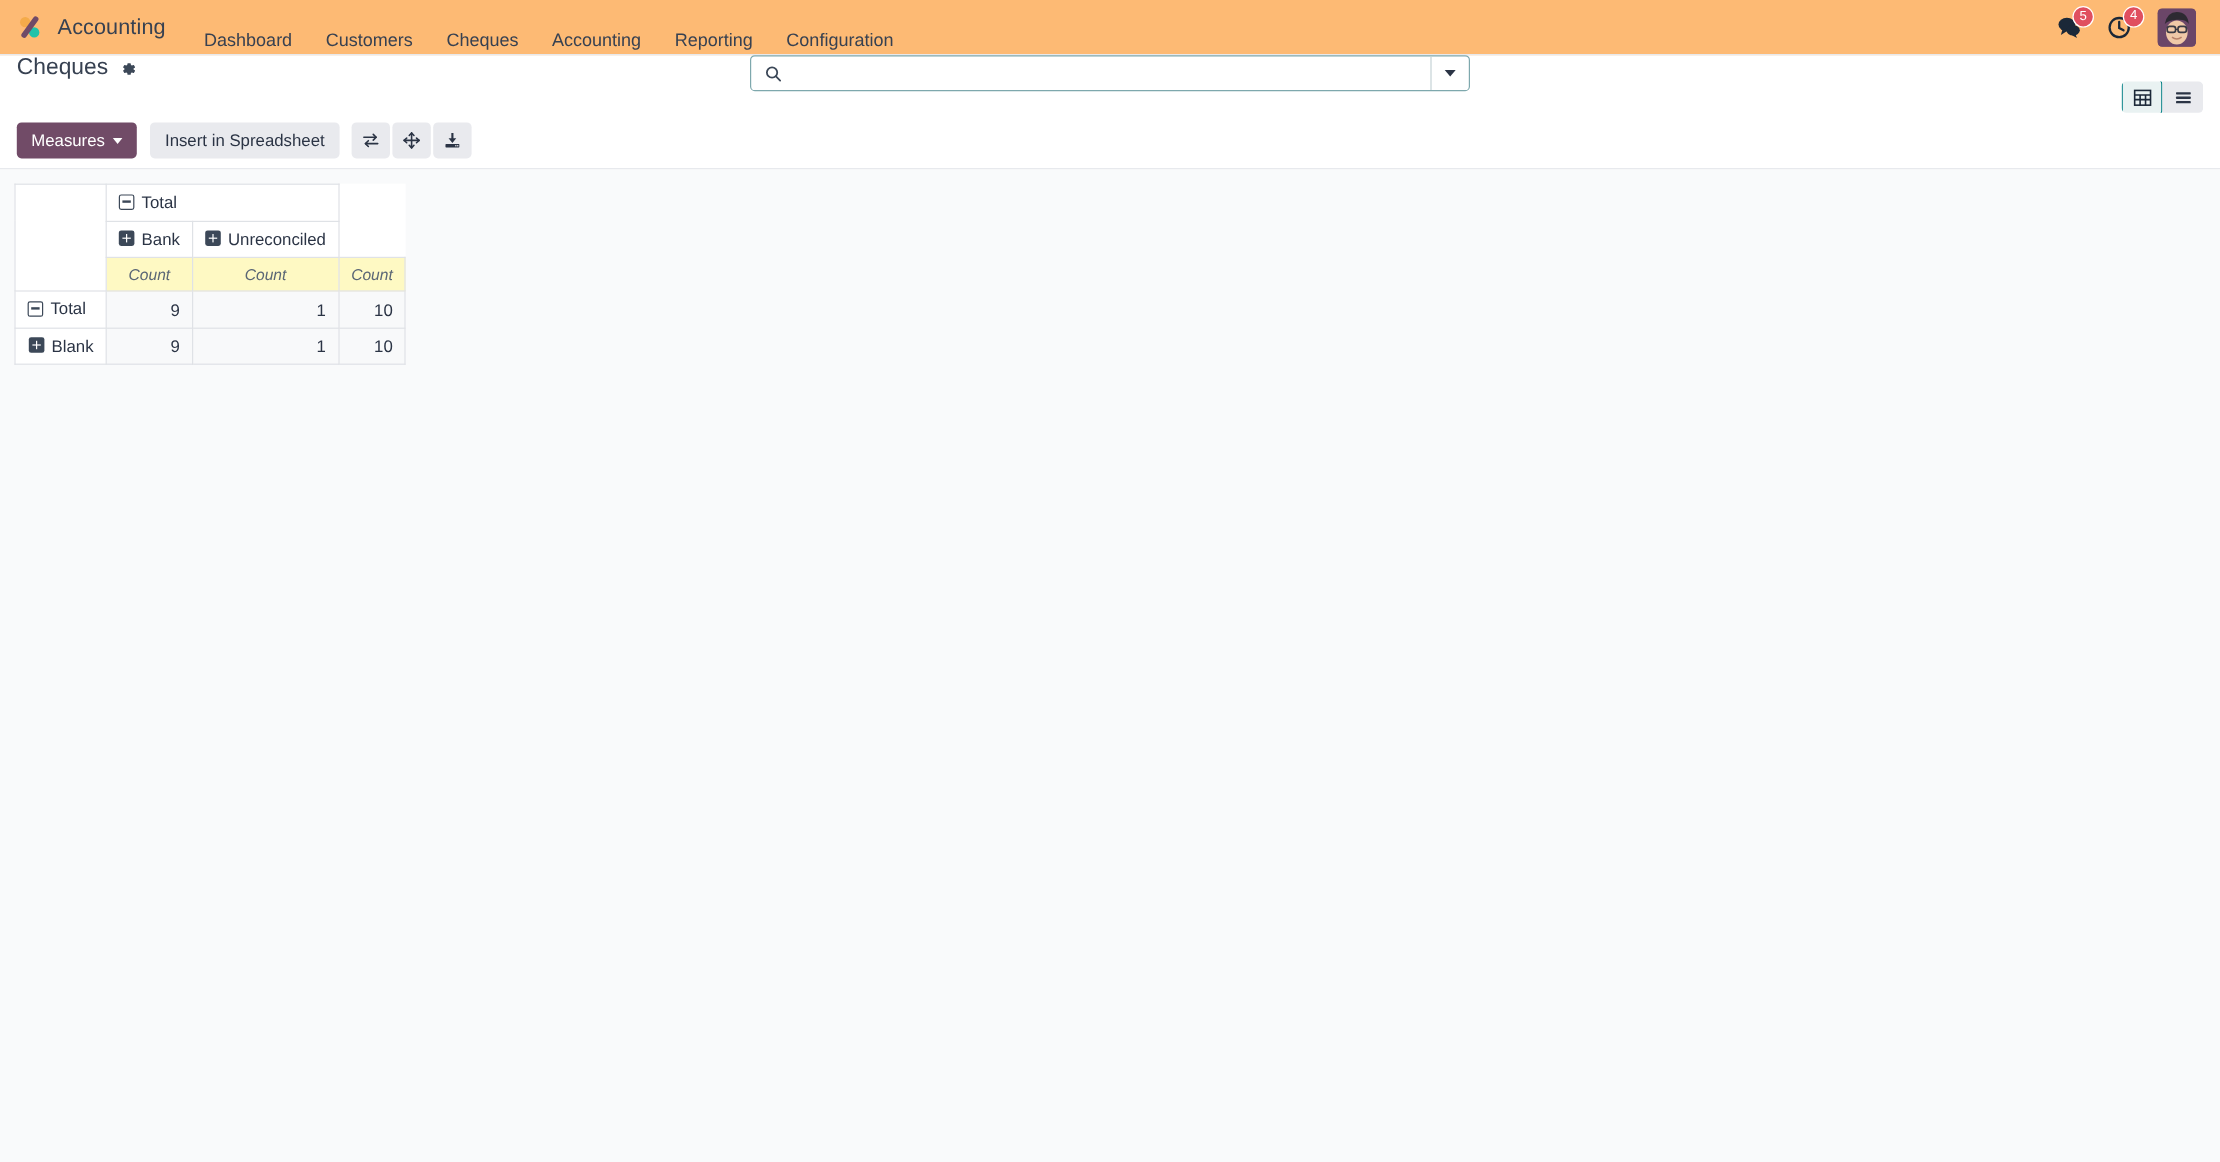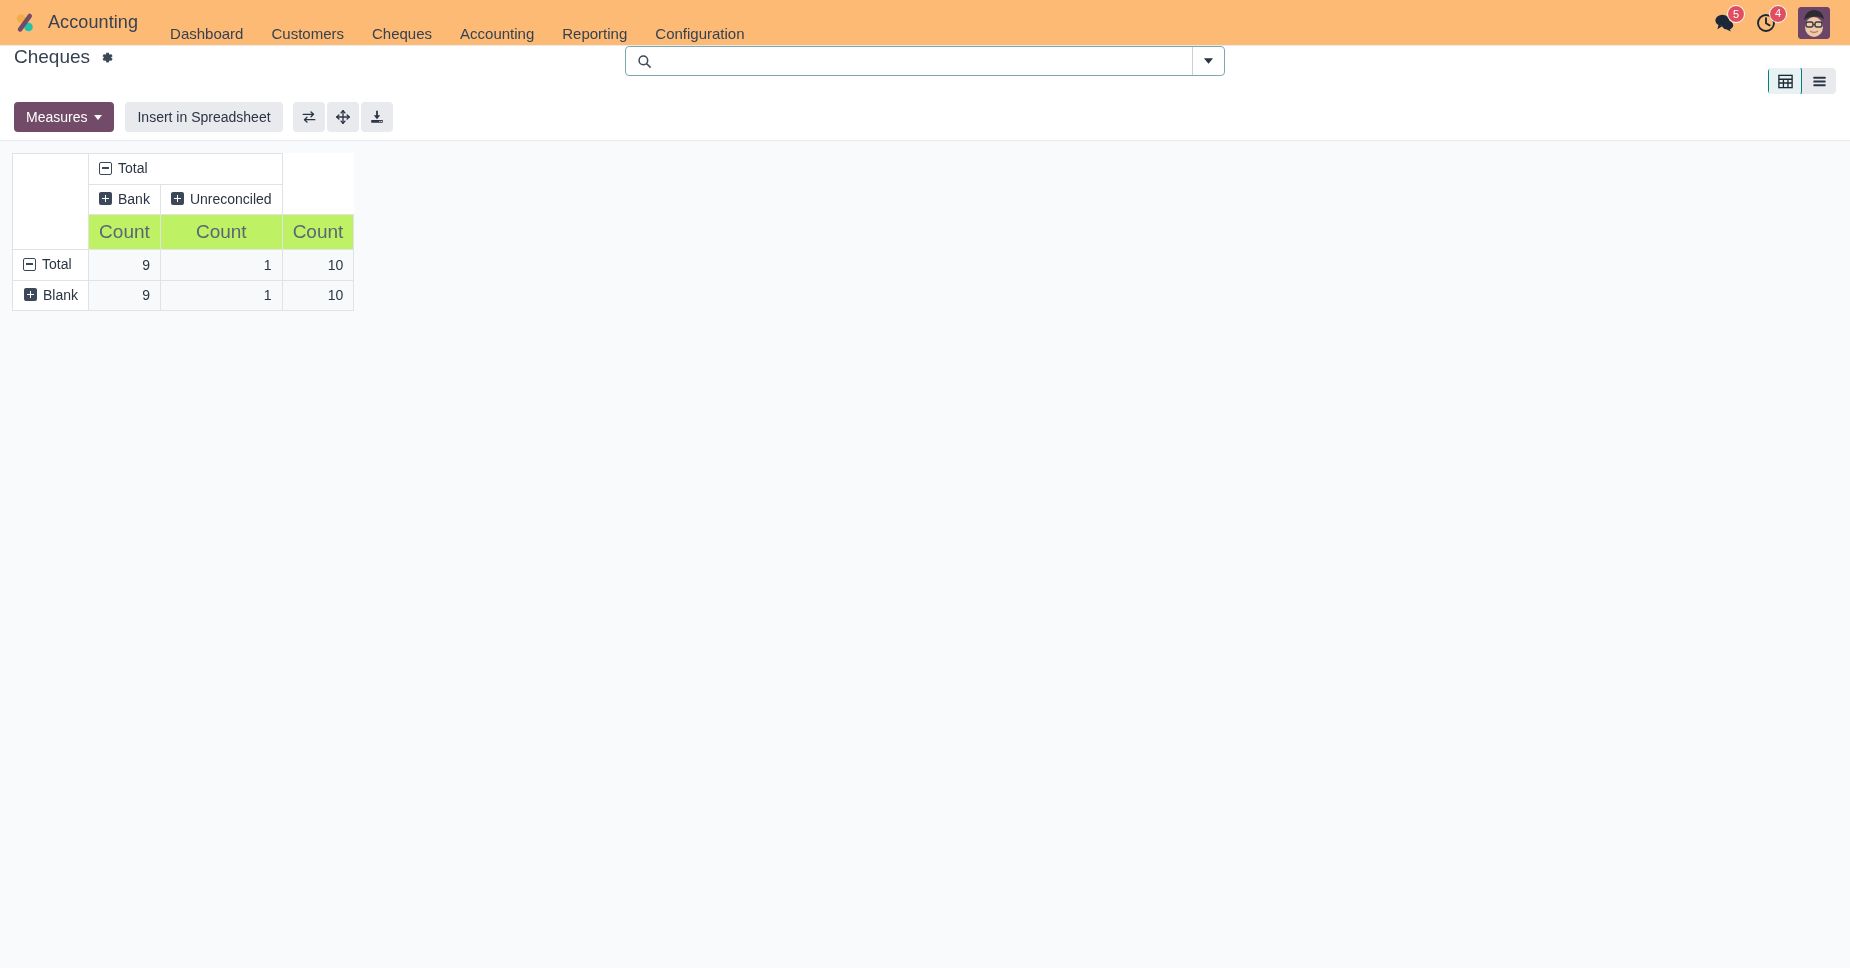--- a/index.html
+++ b/index.html
@@ -140,22 +140,22 @@
     border: 1px solid #dfe2e6;
     padding: 6px 10px;
     font-weight: 400;
     white-space: nowrap;
     vertical-align: middle;
   }
   td.empty-corner { border: 0; background: transparent; }
   .hdr-group { text-align: left; background: #fff; }
   .hdr-sub { text-align: left; background: #fff; cursor: pointer; }
   .hdr-measure {
-    text-align: center; color: #5a6675; background: #bef264;
-    font-size: 19px; padding: 5px 10px;
+    text-align: center; color: #5a6675; background: #fef9c3;
+    font-size: 13px; padding: 5px 10px; font-style: italic;
   }
   .row-head {
     text-align: left; background: #fff; cursor: pointer;
     min-width: 76px;
   }
   .row-head.indent { text-align: right; padding-right: 10px; }
   .cell-val {
     text-align: right; background: #f8f9fa; font-weight: 700;
     min-width: 50px;
   }

